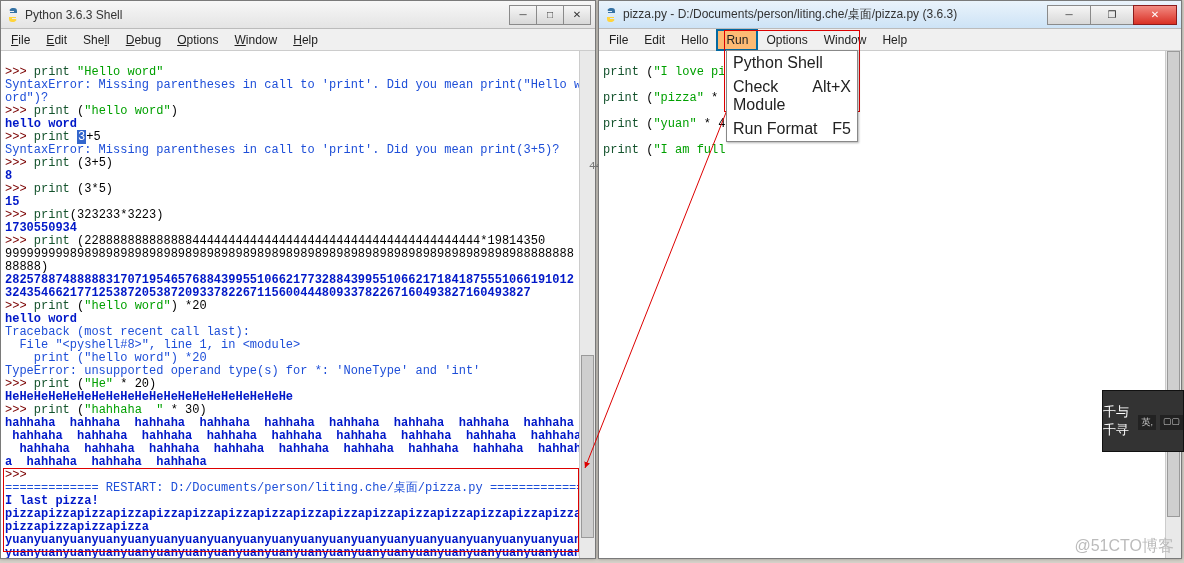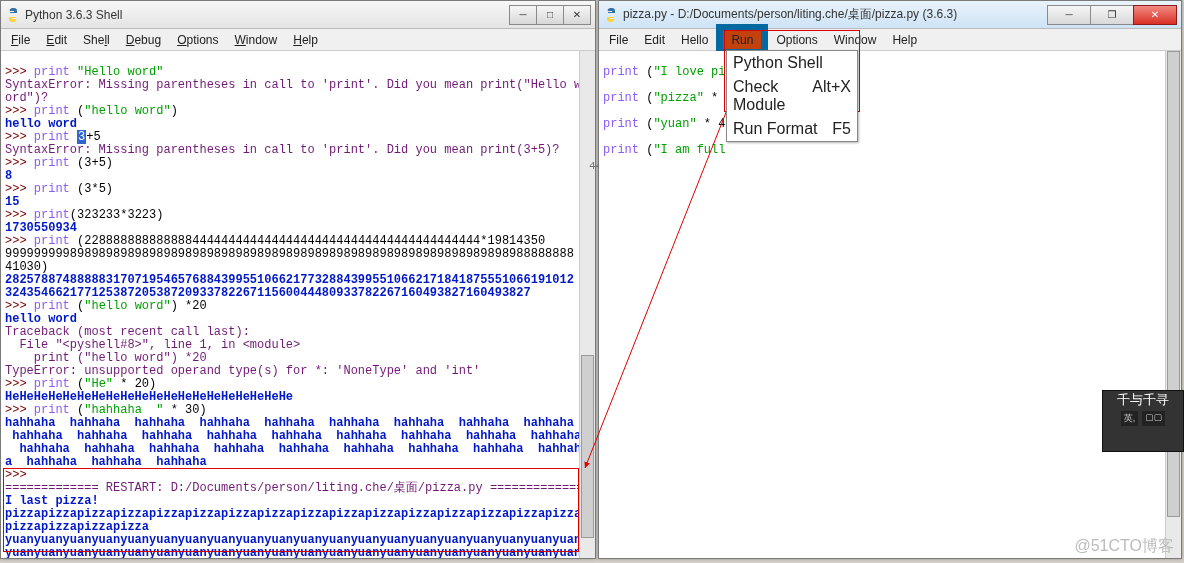--- a/index.html
+++ b/index.html
@@ -11,39 +11,39 @@
 .tb-right { background:linear-gradient(#eaf3fb,#cde3f6); }
 .appicon { width:16px; height:16px; margin-right:4px; display:inline-flex; align-items:center; justify-content:center; }
 .title-text { color:#333; font-size:12px; }
 .winbtns { margin-left:auto; display:flex; }
 .wbtn { width:28px; height:20px; border:1px solid #8a8a8a; background:linear-gradient(#f6f6f6,#d8d8d8); display:flex; align-items:center; justify-content:center; font-size:10px; color:#333; margin-left:-1px;}
 .wbtn.close { background:linear-gradient(#f28b82,#d93025); color:#fff; border-color:#8b1c1c;}
 .wbtn.wide { width:44px; }
 .menubar { height:22px; background:#f0f0f0; border-bottom:1px solid #ccc; display:flex; align-items:center; padding:0 2px; }
 .menuitem { padding:2px 8px; font-size:12px; color:#222; cursor:default; }
 .menuitem u { text-decoration:underline; }
-.menuitem.active { border:7px solid #0369a1; background:#c2410c; }
+.menuitem.active { border:2px solid #0369a1; background:#fdba74; }
 .content { flex:1; background:#fff; font-family:"Courier New",monospace; font-size:12px; line-height:13px; padding:2px 4px; overflow:hidden; position:relative; white-space:pre; }
 .scrollbar { position:absolute; right:0; top:50px; width:16px; bottom:0; background:#e9e9e9; border-left:1px solid #ccc;}
 .sb-thumb { position:absolute; left:1px; right:1px; background:#cfcfcf; border:1px solid #9a9a9a; }
 .prompt { color:#7a0000; }
-.kw { color:#8b5cf6; }
+.kw { color:#14532d; }
 .str { color:#00a000; }
-.err { color:#701a75; }
+.err { color:#1d4ed8; }
 .out { color:#0018c8;font-weight:bold; }
 .sel { background:#3366cc; color:#fff; padding:0 1px;}
 .redbox1 { position:absolute; border:1px solid #d00; pointer-events:none; left:3px; top:468px; width:576px; height:84px; }
 .redbox2 { position:absolute; border:1px solid #d00; pointer-events:none; left:724px; top:30px; width:136px; height:82px; }
 .dropdown { position:absolute; left:726px; top:50px; width:132px; background:#fff; border:1px solid #888; box-shadow:1px 1px 2px rgba(0,0,0,.3); z-index:5;}
 .dditem { padding:3px 6px; font-size:16px; color:#222; display:flex; justify-content:space-between; }
 svg.arrow { position:absolute; pointer-events:none; z-index:4; }
 .gutter { position:absolute; left:589px; top:160px; font-family:"Courier New",monospace; font-size:11px; color:#777; line-height:13px; }
 .editor-line { white-space:pre; }
 .watermark { position:absolute; right:10px; bottom:6px; color:#bbb; font-size:16px; }
-.adbox { position:absolute; right:0; top:390px; width:82px; height:62px; background:#333; color:#fff; font-size:11px; display:flex; flex-direction:column; align-items:center; justify-content:flex-start; border:1px solid #111; }
+.adbox { position:absolute; right:0; top:390px; width:82px; height:62px; background:#333; color:#fff; font-size:11px; display:flex; flex-direction:row; align-items:center; justify-content:flex-start; border:1px solid #111; }
 .adbox .t1 { font-size:13px; }
 .adbox .sub { font-size:9px; display:flex; gap:4px; margin-top:2px; }
 .adbox .chip { background:#222; color:#ccc; padding:1px 3px; }
 </style>
 </head>
 <body>
 
 <div class="window w-left">
   <div class="titlebar">
     <span class="appicon">
@@ -77,21 +77,21 @@
 <span class="prompt">&gt;&gt;&gt; </span><span class="kw">print </span><span class="sel">3</span><span>+5</span>
 <span class="err">SyntaxError: Missing parentheses in call to 'print'. Did you mean print(3+5)?</span>
 <span class="prompt">&gt;&gt;&gt; </span><span class="kw">print </span><span>(3+5)</span>
 <span class="out">8</span>
 <span class="prompt">&gt;&gt;&gt; </span><span class="kw">print </span><span>(3*5)</span>
 <span class="out">15</span>
 <span class="prompt">&gt;&gt;&gt; </span><span class="kw">print</span><span>(323233*3223)</span>
 <span class="out">1730550934</span>
 <span class="prompt">&gt;&gt;&gt; </span><span class="kw">print </span><span>(2288888888888884444444444444444444444444444444444444444*19814350</span>
 <span>9999999998989898989898989898989898989898989898989898989898989898989898988888888</span>
-<span>41030)</span>
+<span>88888)</span>
 <span class="out">2825788748888831707195465768843995510662177328843995510662171841875551066191012</span>
 <span class="out">3243546621771253872053872093378226711560044480933782267160493827160493827</span>
 <span class="prompt">&gt;&gt;&gt; </span><span class="kw">print </span><span>(</span><span class="str">"hello word"</span><span>) *20</span>
 <span class="out">hello word</span>
 <span class="err">Traceback (most recent call last):</span>
 <span class="err">  File "&lt;pyshell#8&gt;", line 1, in &lt;module&gt;</span>
 <span class="err">    print ("hello word") *20</span>
 <span class="err">TypeError: unsupported operand type(s) for *: 'NoneType' and 'int'</span>
 <span class="prompt">&gt;&gt;&gt; </span><span class="kw">print </span><span>(</span><span class="str">"He"</span><span> * 20)</span>
 <span class="out">HeHeHeHeHeHeHeHeHeHeHeHeHeHeHeHeHeHeHeHe</span>

